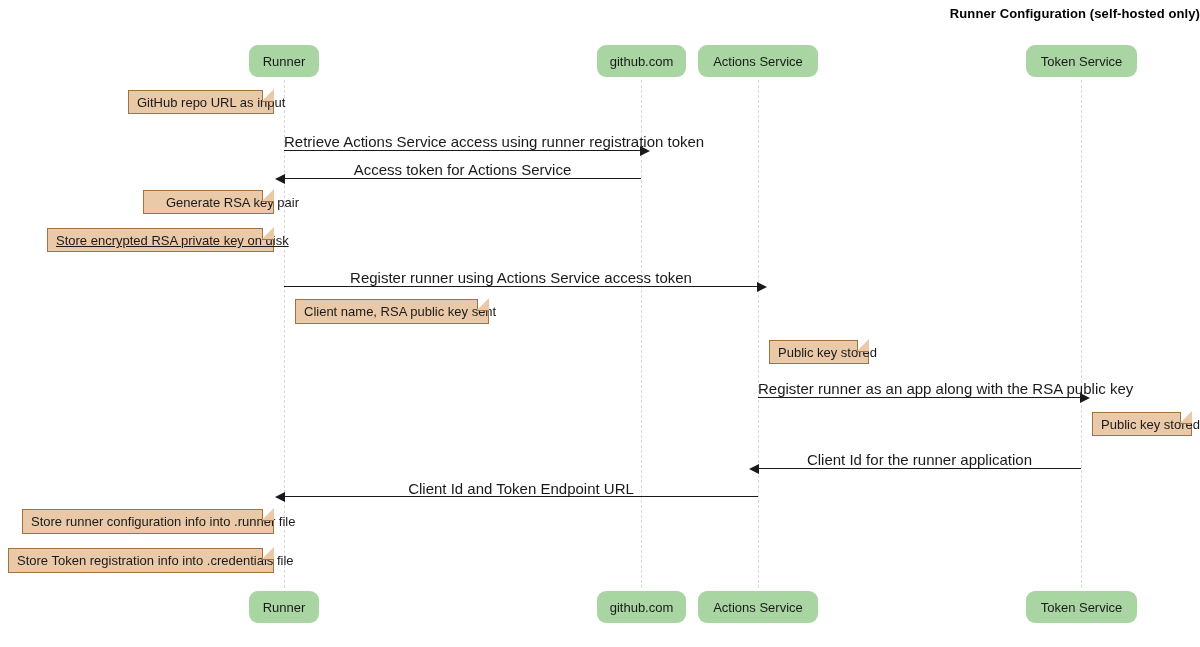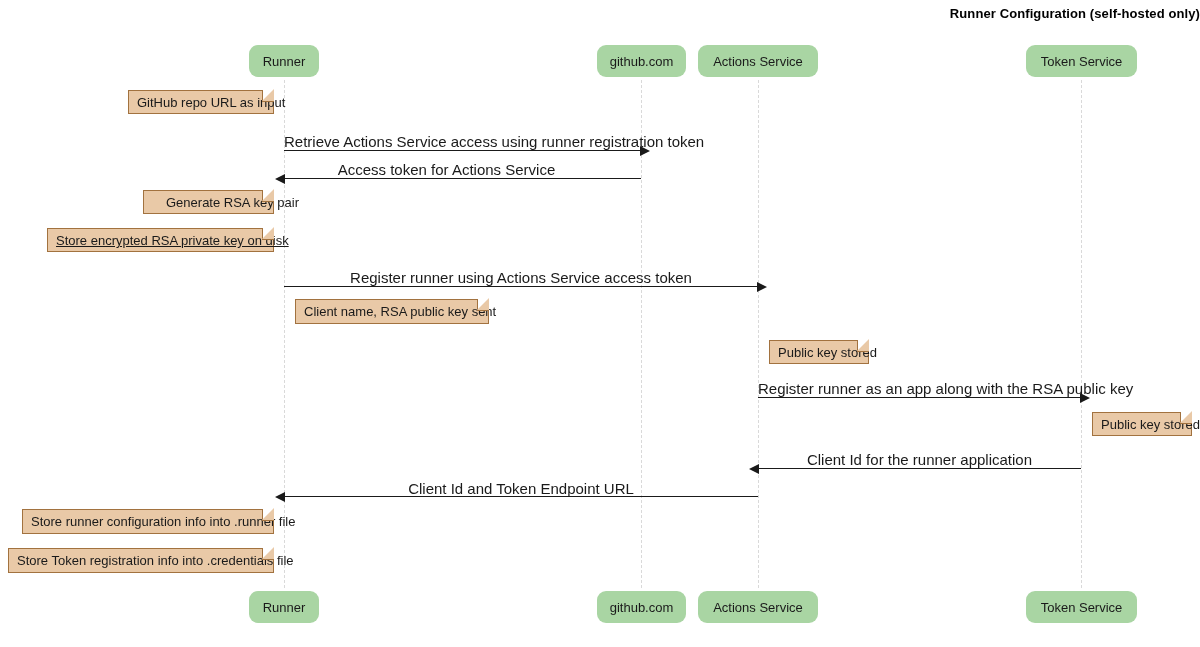--- a/index.html
+++ b/index.html
@@ -153,21 +153,21 @@
   <div class="note" style="left:128px; top:90px; width:146px; height:24px;">
     <span class="fold"></span>
     <span>GitHub repo URL as input</span>
   </div>
 
   <div class="msg-label" style="left:284px; top:134px; width:364px;">Retrieve Actions Service access using runner registration token</div>
   <div class="msg right" style="left:284px; top:150px; width:357px;">
     <span class="head"></span>
   </div>
 
-  <div class="msg-label" style="left:268px; top:162px; width:357px;">Access token for Actions Service</div>
+  <div class="msg-label" style="left:284px; top:162px; width:357px;">Access token for Actions Service</div>
   <div class="msg left" style="left:284px; top:178px; width:357px;">
     <span class="head"></span>
   </div>
 
   <div class="note" style="left:143px; top:190px; width:131px; height:24px;padding-left:22px;">
     <span class="fold"></span>
     <span>Generate RSA key pair</span>
   </div>
 
   <div class="note" style="left:47px; top:228px; width:227px; height:24px;text-decoration:underline;">

